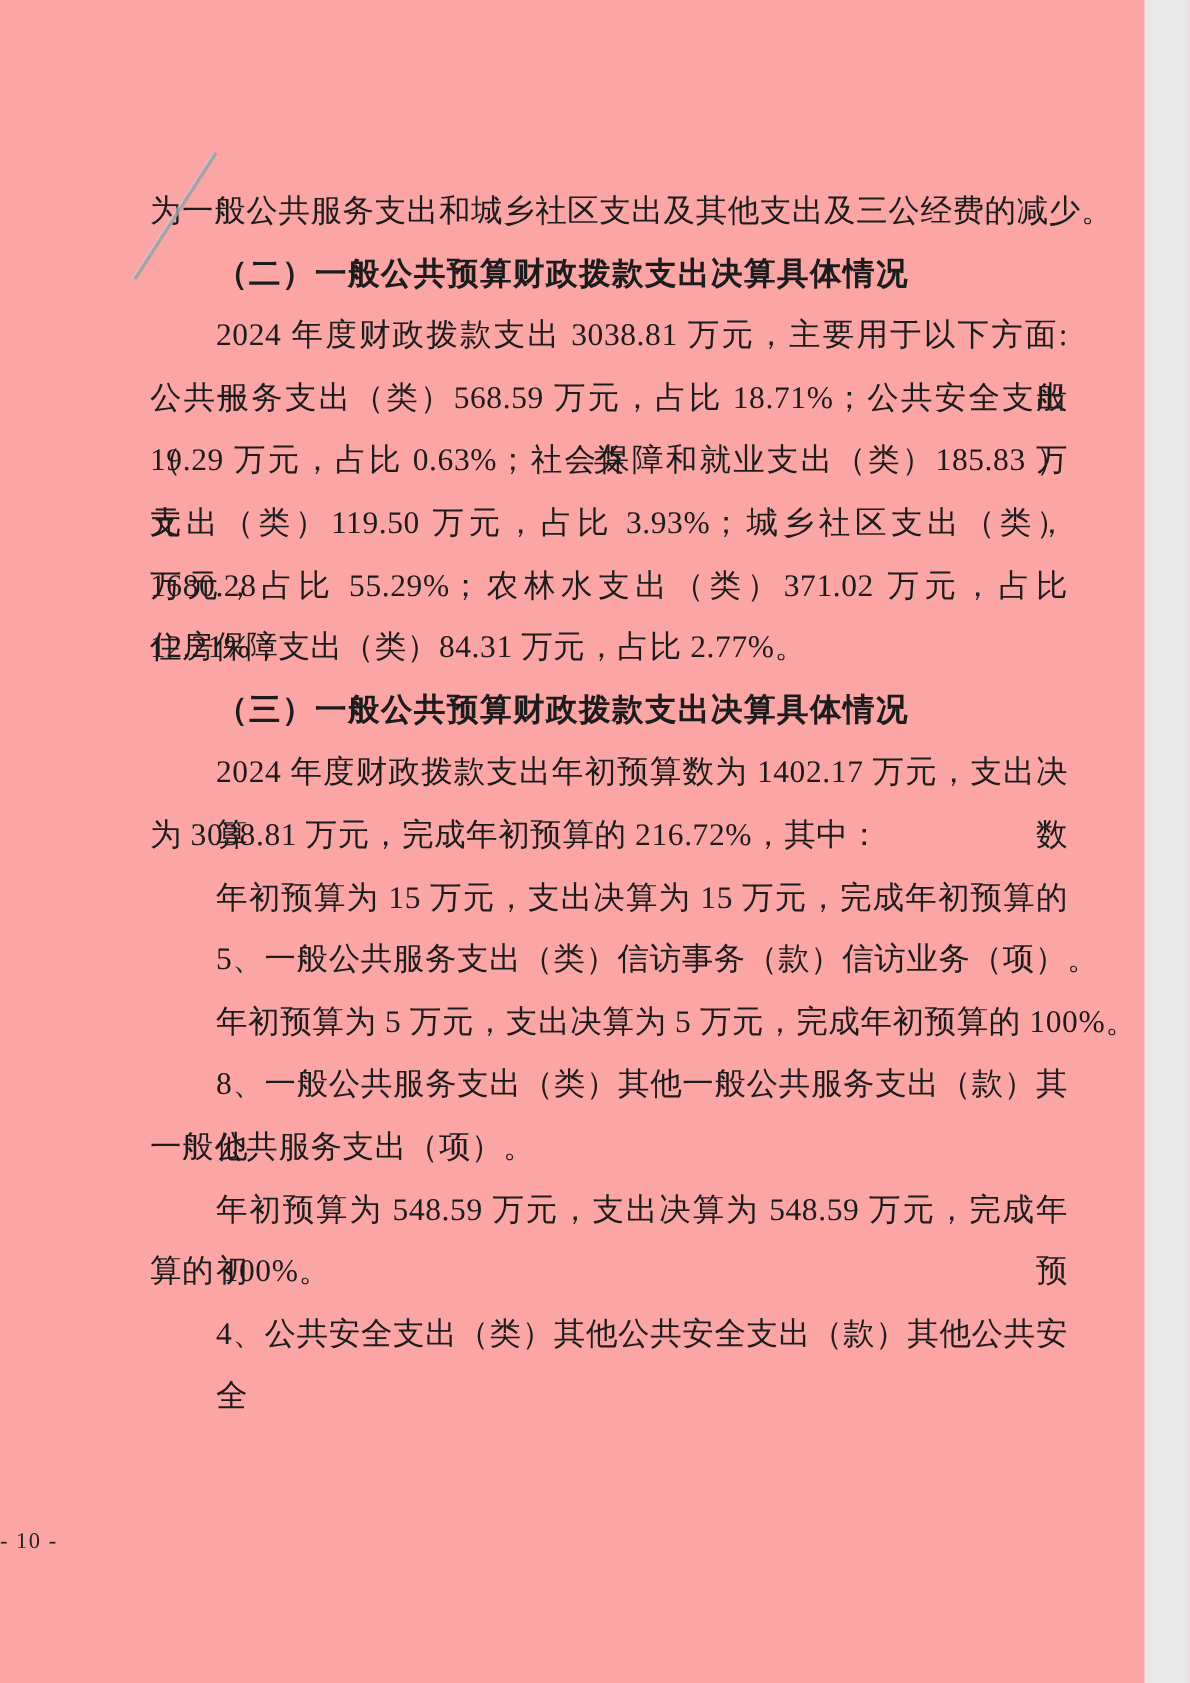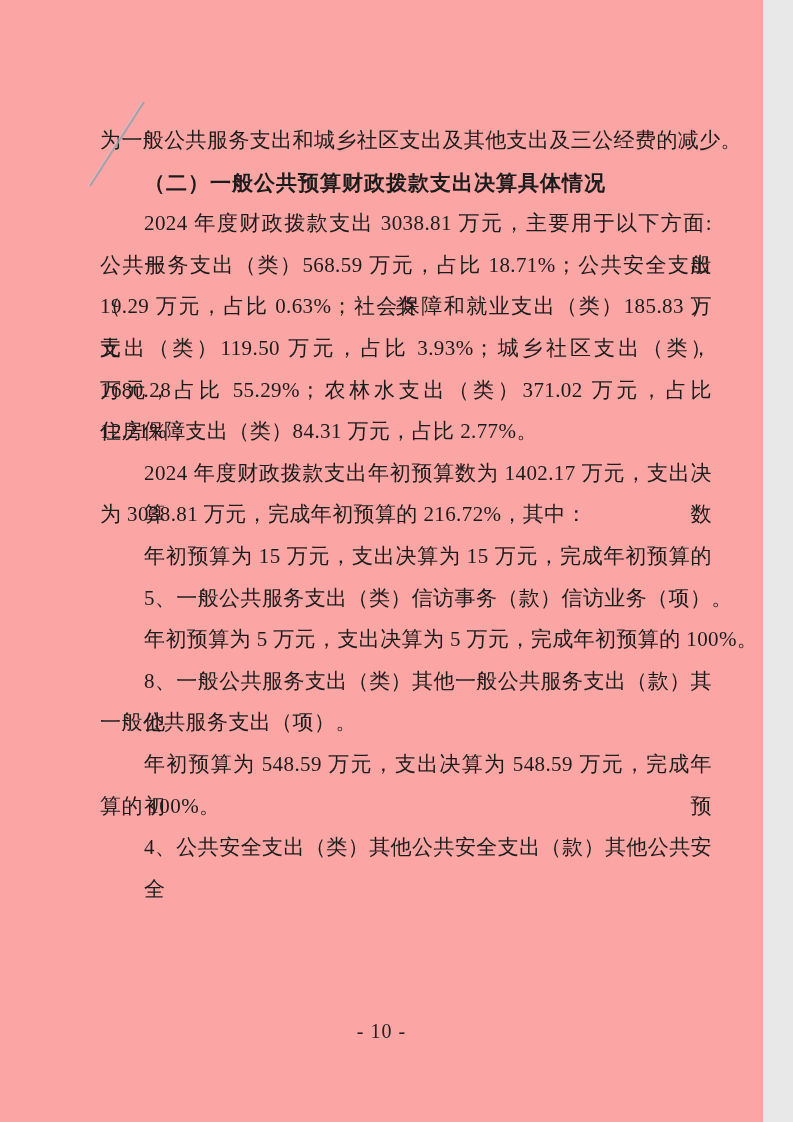--- a/index.html
+++ b/index.html
@@ -36,22 +36,22 @@
     font-family: "Liberation Sans", "DejaVu Sans", sans-serif;
     font-weight: 700;
     letter-spacing: 1px;
     font-size: 21px;
   }
   .footer {
     position: absolute;
     left: 0;
     right: 0;
     top: 1020px;
-    text-align: center;
-    font-size: 20px;
+    text-align: left;
+    font-size: 15px;
     letter-spacing: 1px;
     color: #222222;
     font-family: "Liberation Serif", "DejaVu Serif", serif;
   }
   .crease {
     position: absolute;
     left: 78px;
     top: 98px;
     pointer-events: none;
   }
@@ -63,20 +63,21 @@
 
   <div class="text-block">
       <div class="line">为一般公共服务支出和城乡社区支出及其他支出及三公经费的减少。</div>
       <div class="line heading indent">（二）一般公共预算财政拨款支出决算具体情况</div>
       <div class="line indent justify">2024 年度财政拨款支出 3038.81 万元，主要用于以下方面: 一般</div>
       <div class="line justify">公共服务支出（类）568.59 万元，占比 18.71%；公共安全支出（类）</div>
       <div class="line justify">19.29 万元，占比 0.63%；社会保障和就业支出（类）185.83 万元，</div>
       <div class="line justify">支出（类）119.50 万元，占比 3.93%；城乡社区支出（类）1680.28</div>
       <div class="line justify">万元，占比 55.29%；农林水支出（类）371.02 万元，占比 12.21%；</div>
       <div class="line">住房保障支出（类）84.31 万元，占比 2.77%。</div>
+      <div class="line heading indent">（三）一般公共预算财政拨款支出决算具体情况</div>
       <div class="line indent justify">2024 年度财政拨款支出年初预算数为 1402.17 万元，支出决算数</div>
       <div class="line">为 3038.81 万元，完成年初预算的 216.72%，其中：</div>
       <div class="line indent justify">年初预算为 15 万元，支出决算为 15 万元，完成年初预算的</div>
       <div class="line indent">5、一般公共服务支出（类）信访事务（款）信访业务（项）。</div>
       <div class="line indent">年初预算为 5 万元，支出决算为 5 万元，完成年初预算的 100%。</div>
       <div class="line indent justify">8、一般公共服务支出（类）其他一般公共服务支出（款）其他</div>
       <div class="line">一般公共服务支出（项）。</div>
       <div class="line indent justify">年初预算为 548.59 万元，支出决算为 548.59 万元，完成年初预</div>
       <div class="line">算的 100%。</div>
       <div class="line indent justify">4、公共安全支出（类）其他公共安全支出（款）其他公共安全</div>

